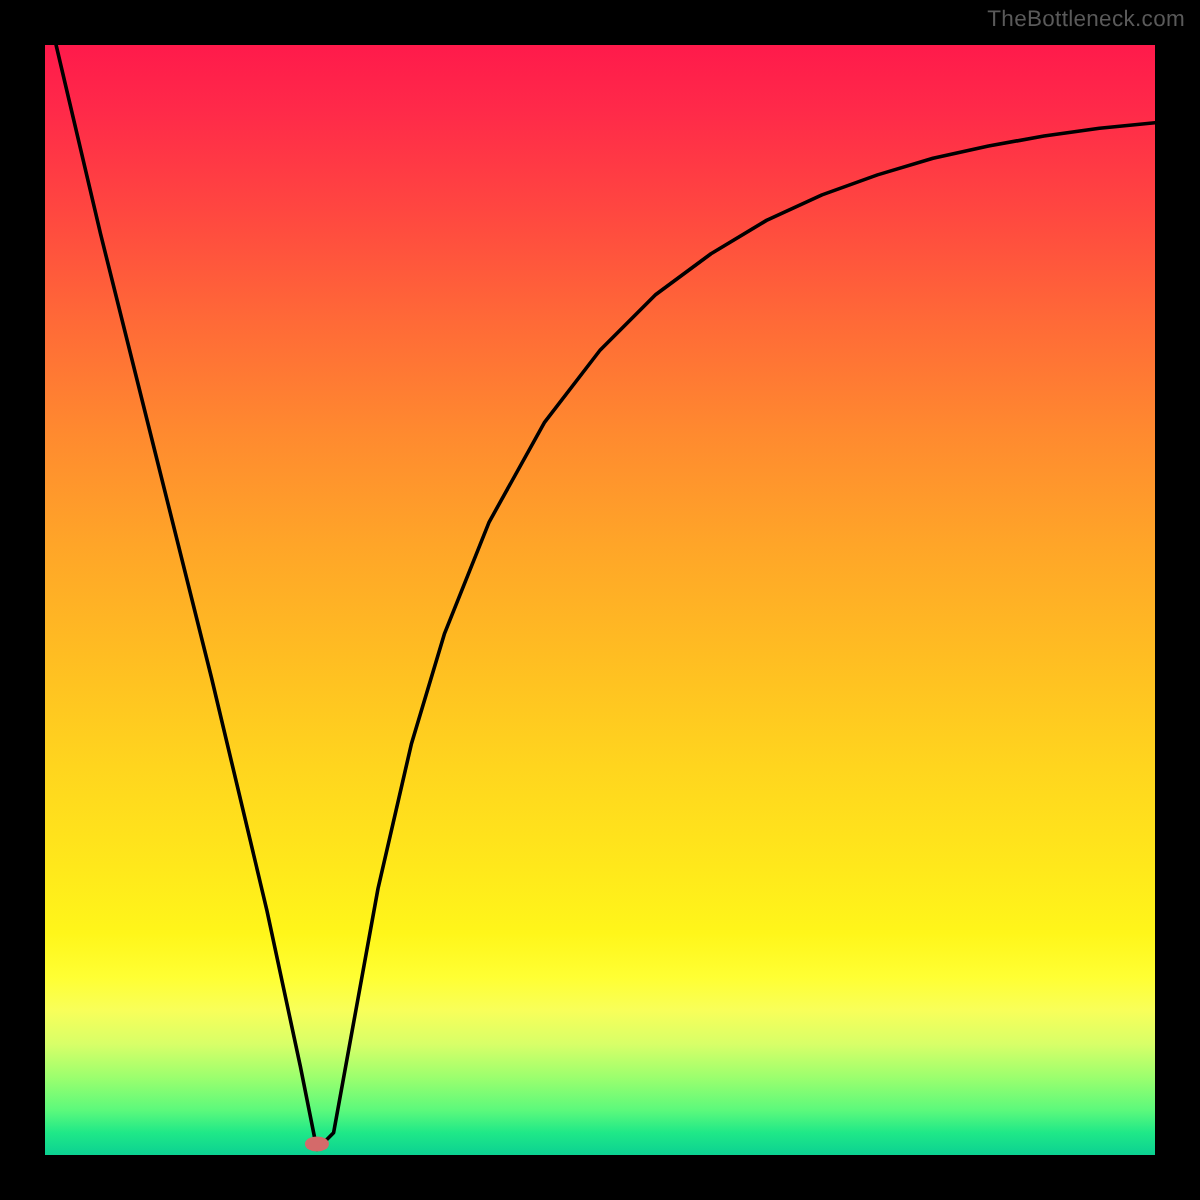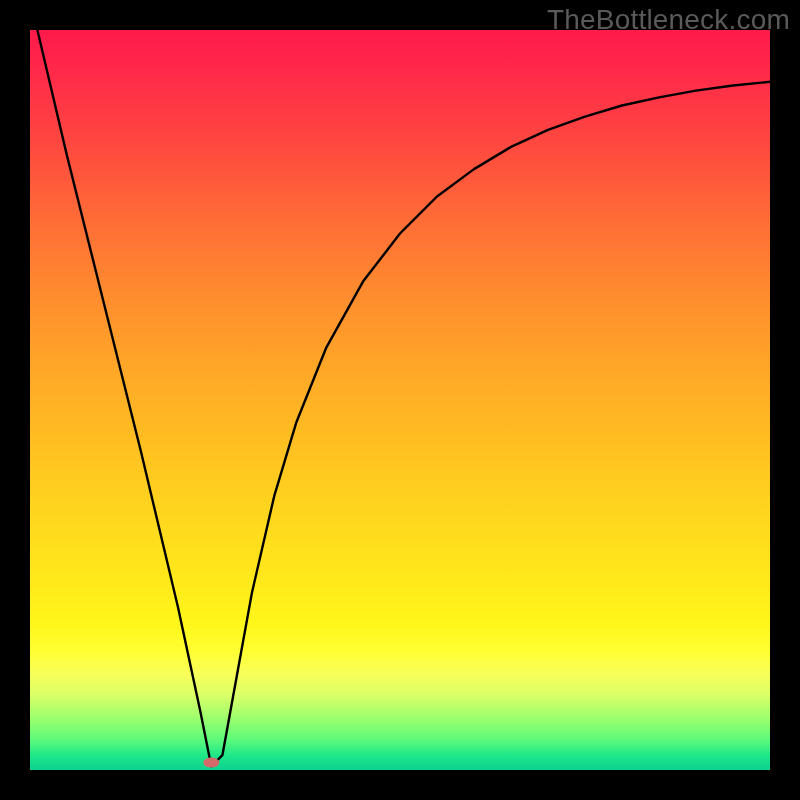--- a/index.html
+++ b/index.html
@@ -15,21 +15,21 @@
     position: relative;
     width: 800px;
     height: 800px;
     background: #000;
   }
   .attribution {
     position: absolute;
     top: 4px;
     right: 10px;
     color: #5a5a5a;
-    font-size: 28px;
+    font-size: 15px;
     font-weight: 500;
     letter-spacing: 0.2px;
     z-index: 10;
   }
   .plot-area {
     position: absolute;
     left: 30px;
     top: 30px;
     width: 740px;
     height: 740px;

